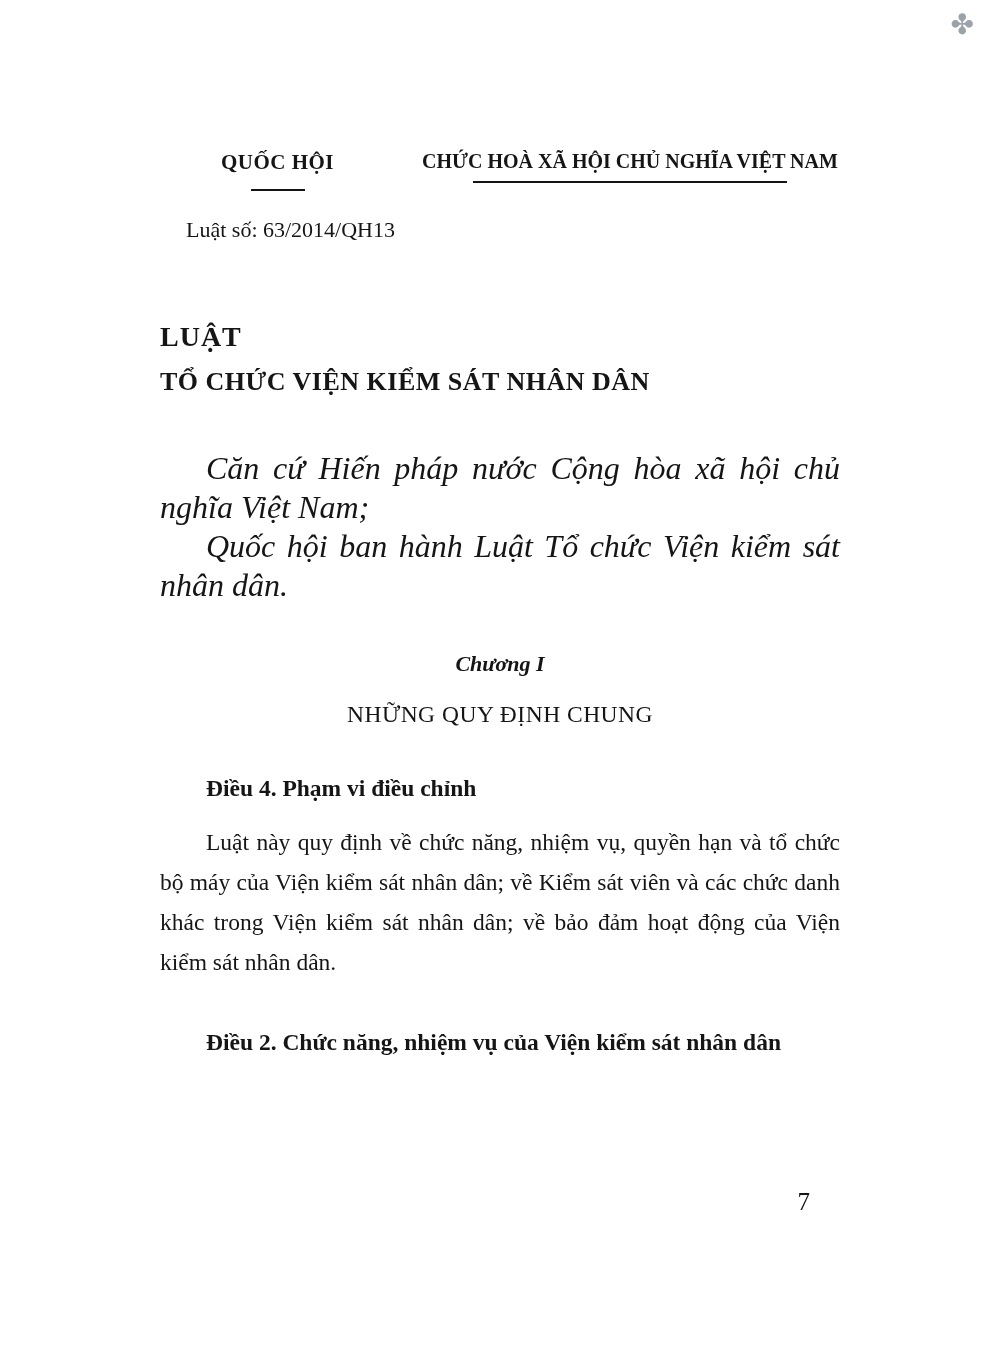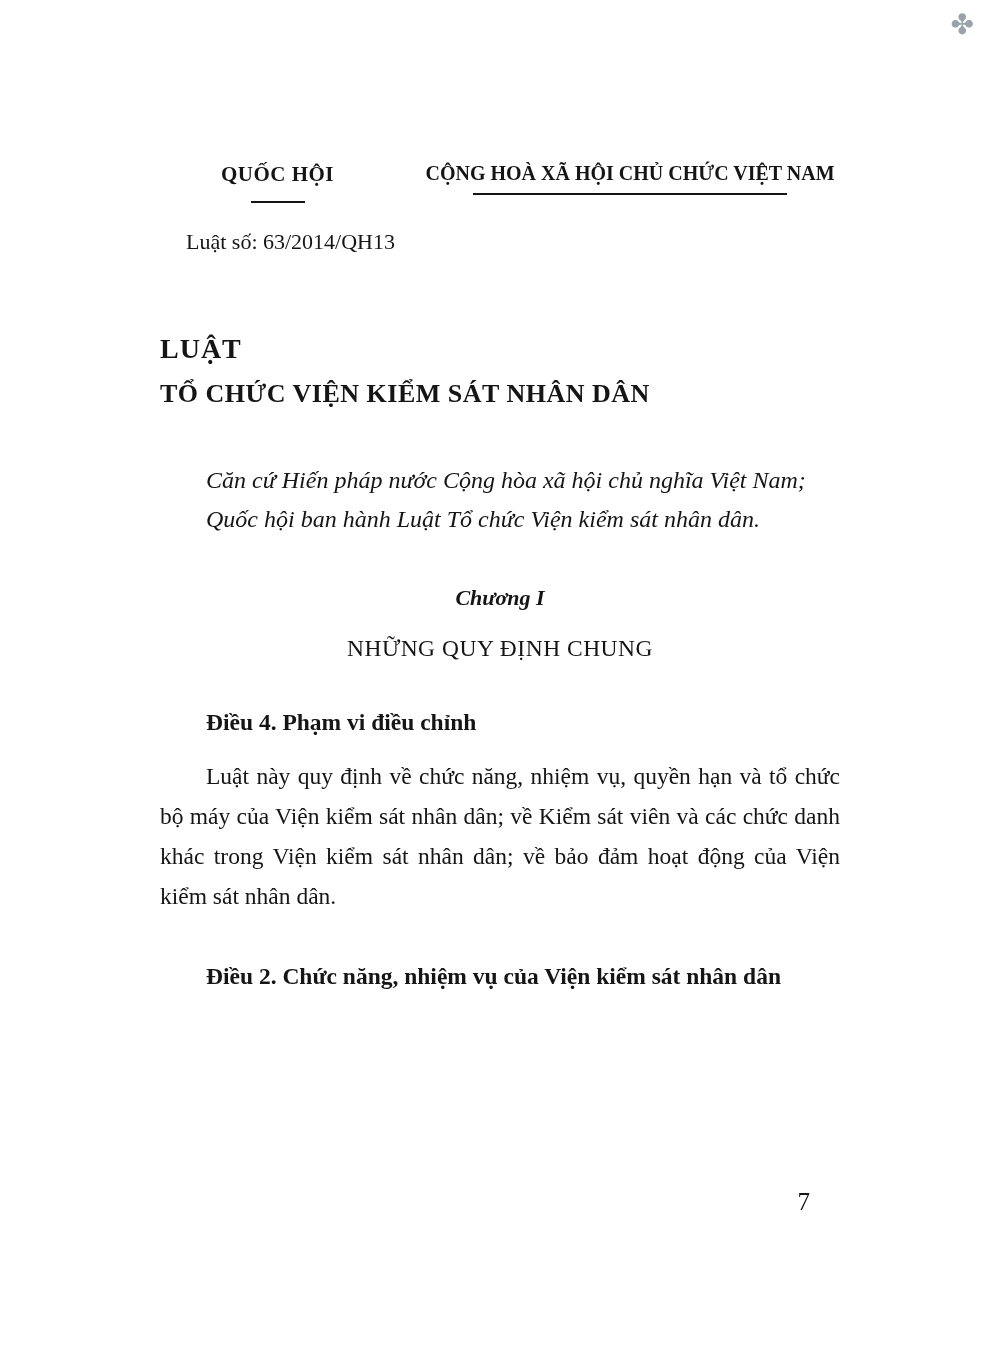--- a/index.html
+++ b/index.html
@@ -20,21 +20,21 @@
   .corner-ornament {
     position: absolute;
     top: 8px;
     right: 26px;
     font-size: 28px;
     color: #9aa2aa;
     user-select: none;
   }
   .content {
     position: absolute;
-    top: 162px;
+    top: 150px;
     left: 160px;
     width: 680px;
   }
   
   .header {
     display: flex;
     justify-content: space-between;
     align-items: flex-start;
   }
   .header-left {
@@ -93,21 +93,21 @@
   .doc-title-line2 {
     font-size: 26px;
     margin-top: 14px;
     letter-spacing: 0.5px;
     white-space: nowrap;
   }
   
   .preamble {
     margin-top: 52px;
     font-style: italic;
-    font-size: 24px;
+    font-size: 32px;
     line-height: 39px;
     text-align: justify;
   }
   .preamble p {
     margin: 0;
     text-indent: 46px;
   }
   
   .chapter {
     margin-top: 46px;
@@ -157,21 +157,21 @@
 
   <div class="content">
 
     <div class="header">
       <div class="header-left">
         <div class="org-name">QUỐC HỘI</div>
         <div class="org-rule"></div>
         <div class="law-number">Luật số: 63/2014/QH13</div>
       </div>
       <div class="header-right">
-        <div class="country-name">CỘNG HOÀ XÃ HỘI CHỦ CHỨC VIỆT NAM</div>
+        <div class="country-name">CHỨC HOÀ XÃ HỘI CHỦ NGHĨA VIỆT NAM</div>
         <div class="motto-rule"></div>
       </div>
     </div>
 
     <div class="doc-title">
       <div class="doc-title-line1">LUẬT</div>
       <div class="doc-title-line2">TỔ CHỨC VIỆN KIỂM SÁT NHÂN DÂN</div>
     </div>
 
     <div class="preamble">

